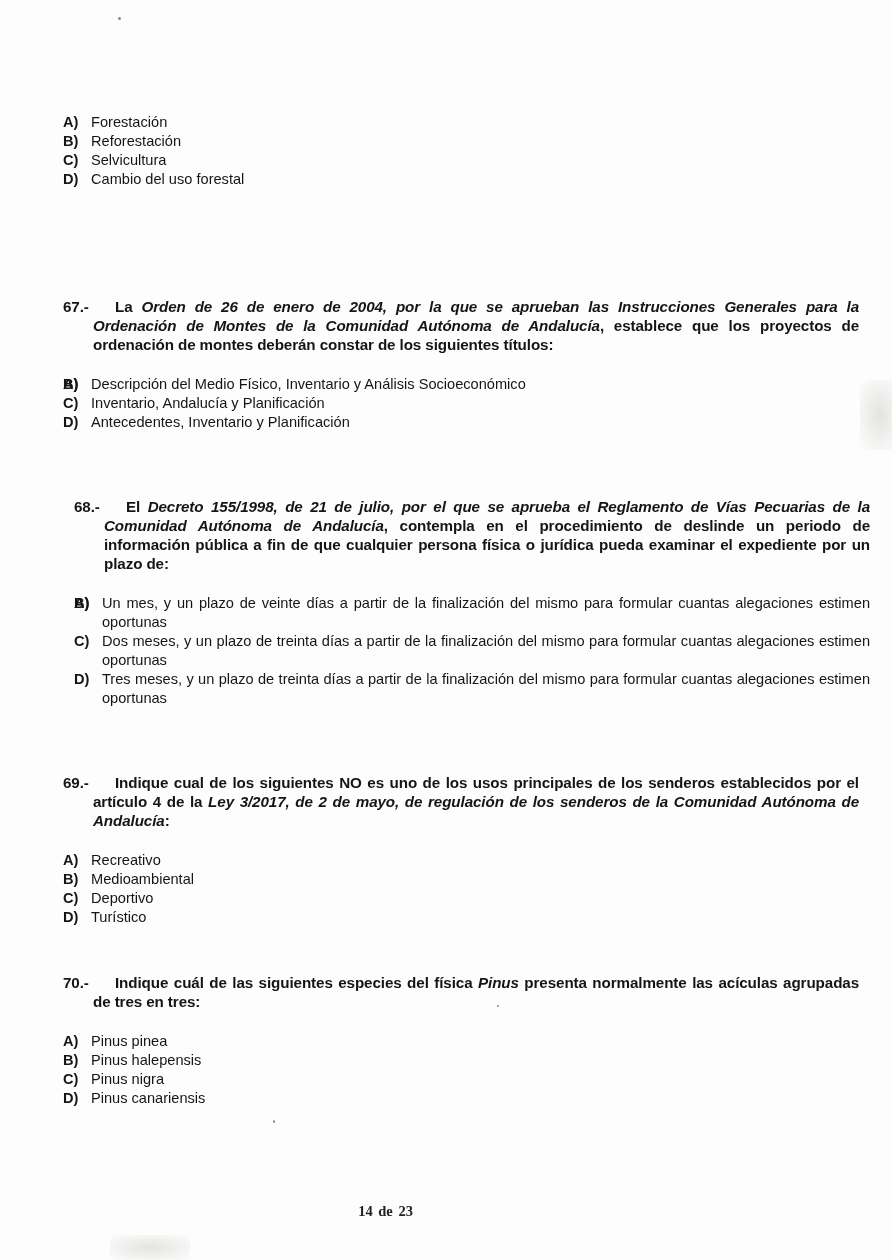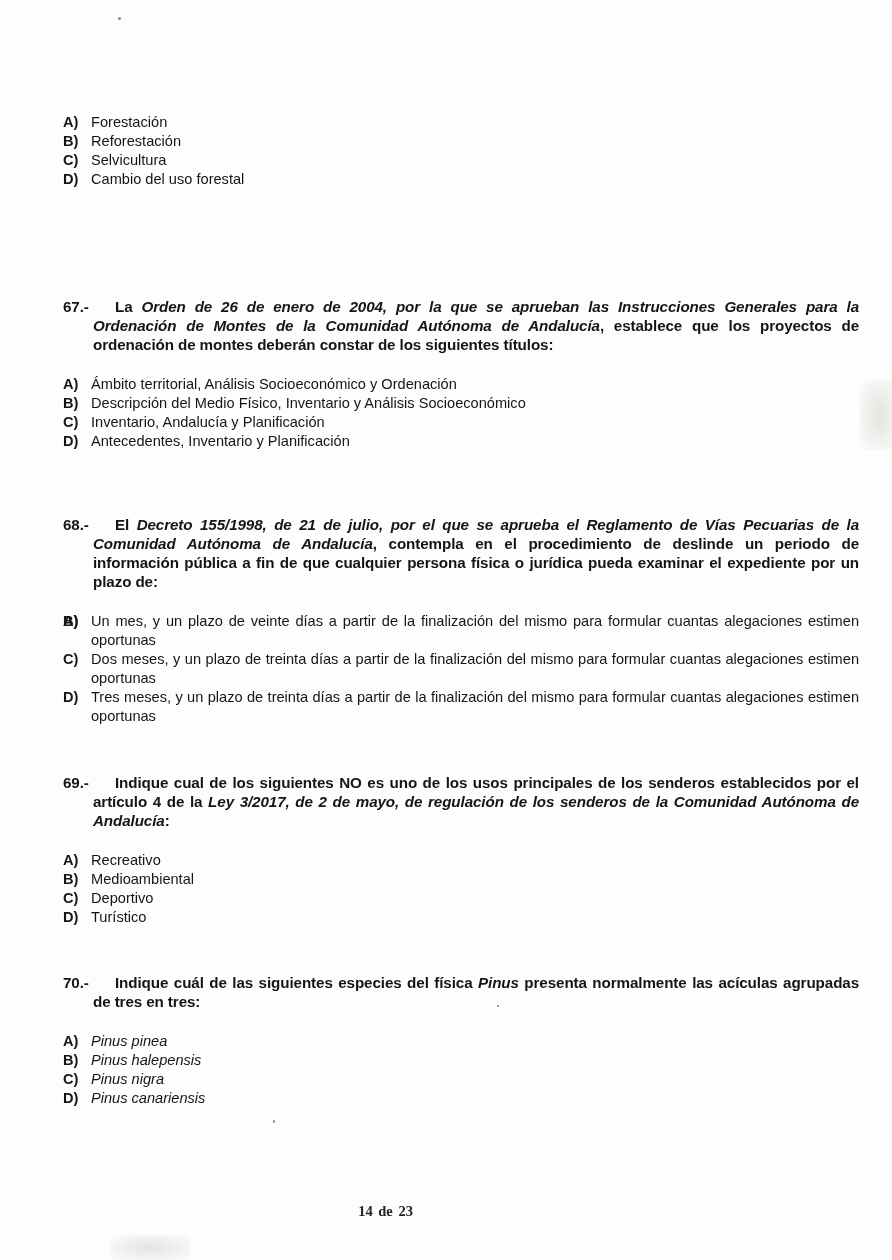--- a/index.html
+++ b/index.html
@@ -29,21 +29,21 @@
       position: relative;
       font-size: 14.6px;
       line-height: 19px;
       padding-left: 28px;
       text-align: justify;
     }
     .opt-letter {
       position: absolute; left: 0; top: 0;
       font-weight: bold;
     }
-    .opt-text.italic { font-style: italic; }
+    .opt-text.italic { }
     .page-num {
       position: absolute;
       top: 1203px; left: 0; width: 771px;
       text-align: center;
       font-family: "Liberation Serif", serif;
       font-weight: bold;
       font-size: 14.5px;
       color: #222;
       word-spacing: 2px;
     }
@@ -67,28 +67,28 @@
       <div class="option"><span class="opt-letter">A)</span><span class="opt-text">Forestación</span></div>
       <div class="option"><span class="opt-letter">B)</span><span class="opt-text">Reforestación</span></div>
       <div class="option"><span class="opt-letter">C)</span><span class="opt-text">Selvicultura</span></div>
       <div class="option"><span class="opt-letter">D)</span><span class="opt-text">Cambio del uso forestal</span></div>
     </div>
 </div>
 
 <div class="question" style="top:297px;">
   <div class="q-stem"><span class="q-num">67.-</span><span>La </span><i>Orden de 26 de enero de 2004, por la que se aprueban las Instrucciones Generales para la Ordenación de Montes de la Comunidad Autónoma de Andalucía</i><span>, establece que los proyectos de ordenación de montes deberán constar de los siguientes títulos:</span></div>
   <div class="options">
-      <div class="option"><span class="opt-letter">A)</span><span class="opt-text">Ámbito territorial, Análisis Socioeconómico y Ordenación</span></div>
+      <div class="option"><span class="opt-letter">A)</span></div>
       <div class="option"><span class="opt-letter">B)</span><span class="opt-text">Descripción del Medio Físico, Inventario y Análisis Socioeconómico</span></div>
       <div class="option"><span class="opt-letter">C)</span><span class="opt-text">Inventario, Andalucía y Planificación</span></div>
       <div class="option"><span class="opt-letter">D)</span><span class="opt-text">Antecedentes, Inventario y Planificación</span></div>
     </div>
 </div>
 
-<div class="question" style="top:515px;">
+<div class="question" style="top:497px;margin-left:11px;">
   <div class="q-stem"><span class="q-num">68.-</span><span>El </span><i>Decreto 155/1998, de 21 de julio, por el que se aprueba el Reglamento de Vías Pecuarias de la Comunidad Autónoma de Andalucía</i><span>, contempla en el procedimiento de deslinde un periodo de información pública a fin de que cualquier persona física o jurídica pueda examinar el expediente por un plazo de:</span></div>
   <div class="options">
       <div class="option"><span class="opt-letter">A)</span></div>
       <div class="option"><span class="opt-letter">B)</span><span class="opt-text">Un mes, y un plazo de veinte días a partir de la finalización del mismo para formular cuantas alegaciones estimen oportunas</span></div>
       <div class="option"><span class="opt-letter">C)</span><span class="opt-text">Dos meses, y un plazo de treinta días a partir de la finalización del mismo para formular cuantas alegaciones estimen oportunas</span></div>
       <div class="option"><span class="opt-letter">D)</span><span class="opt-text">Tres meses, y un plazo de treinta días a partir de la finalización del mismo para formular cuantas alegaciones estimen oportunas</span></div>
     </div>
 </div>
 
 <div class="question" style="top:773px;">

